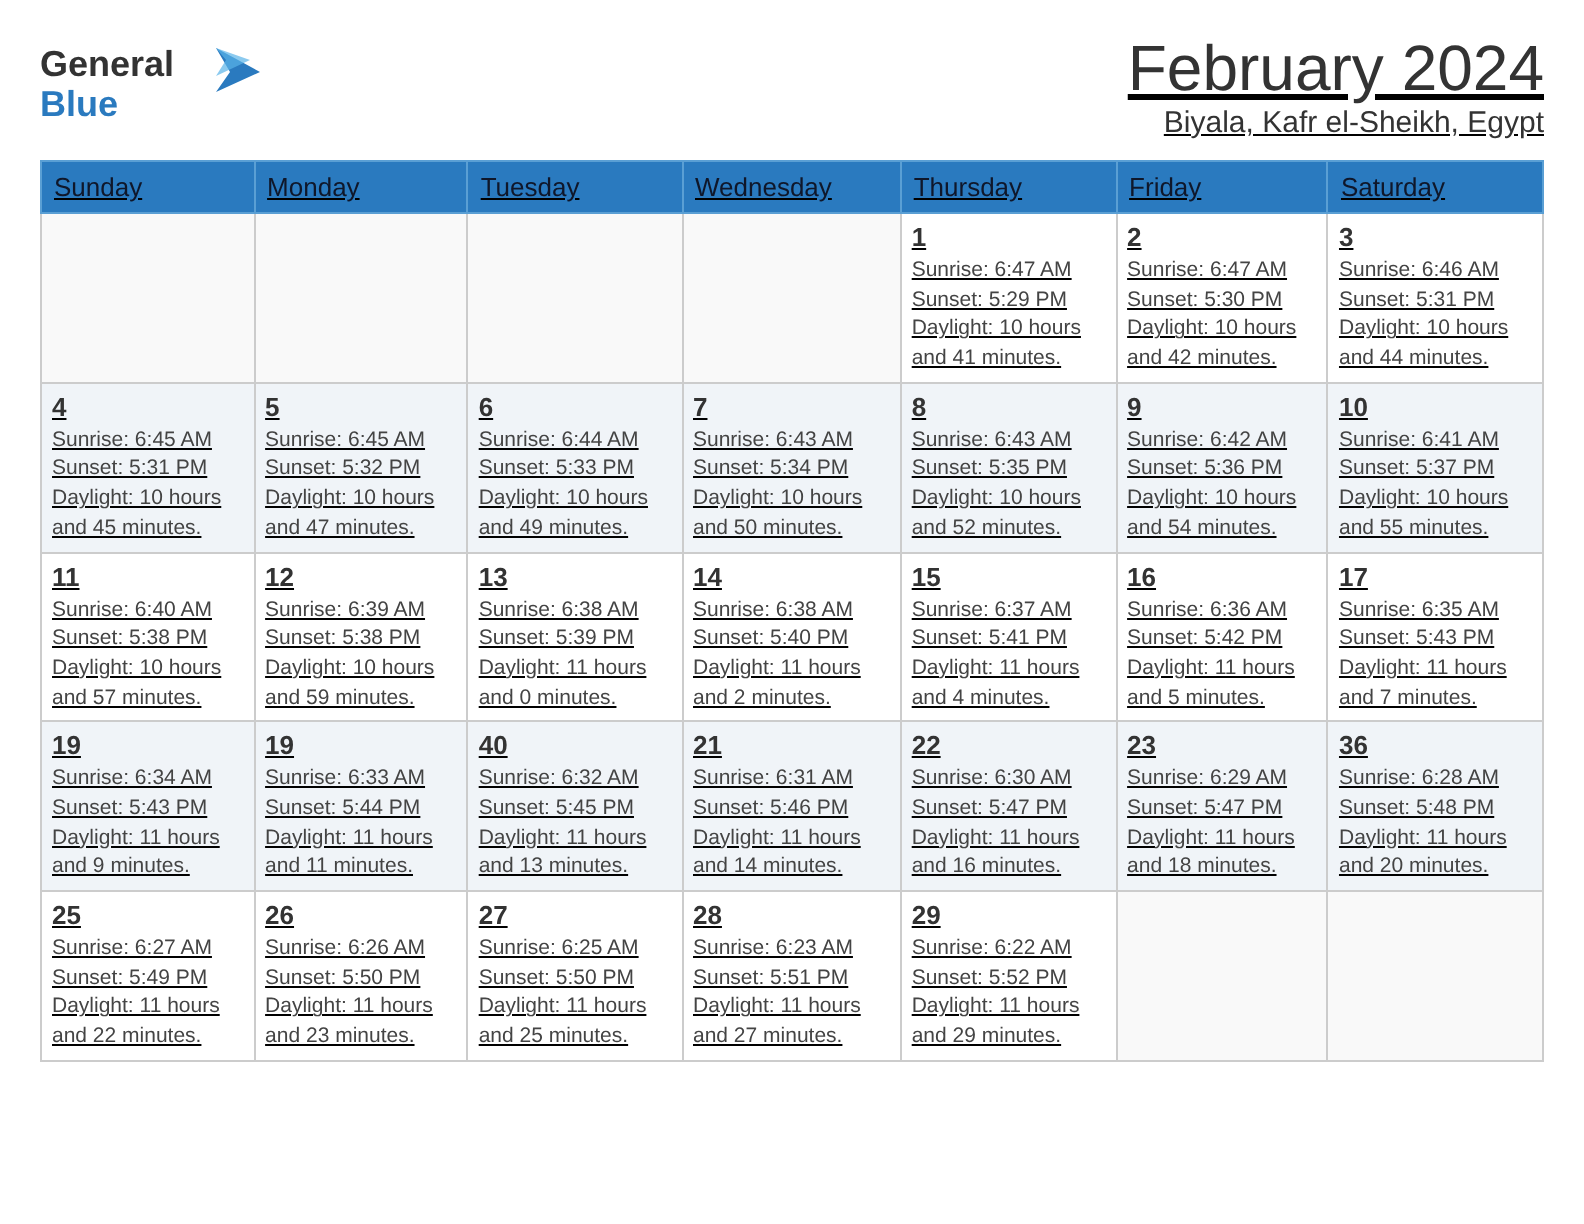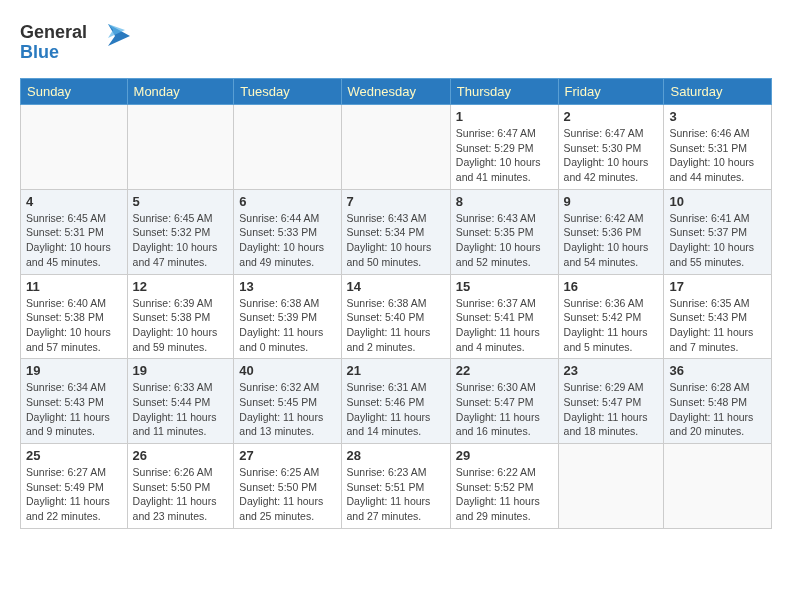--- a/index.html
+++ b/index.html
@@ -6,20 +6,21 @@
     body {
       font-family: Arial, sans-serif;
       background: #fff;
       width: 792px;
       height: 612px;
       overflow: hidden;
     }
     .page {
       width: 792px;
       padding: 16px 20px 10px 20px;
+      text-decoration: underline;
     }
     .header {
       display: flex;
       align-items: flex-start;
       justify-content: space-between;
       margin-bottom: 10px;
     }
     .logo {
       display: flex;
       align-items: center;
@@ -37,21 +38,21 @@
       font-weight: normal;
       color: #333;
     }
     .calendar {
       width: 100%;
       border-collapse: collapse;
       font-size: 11px;
     }
     .calendar thead tr th {
       background: #2a7abf;
-      color: #fef9c3;
+      color: #0f172a;
       text-align: left;
       padding: 5px 6px;
       font-size: 13px;
       font-weight: normal;
       border: 1px solid #5a9fd4;
     }
     .calendar tbody tr td {
       border: 1px solid #ccc;
       vertical-align: top;
       padding: 4px 5px;
@@ -90,20 +91,24 @@
       <div>
         <svg width="110" height="48" viewBox="0 0 110 48">
 
           <text x="0" y="22" font-family="Arial" font-size="18" font-weight="bold" fill="#333">General</text>
           <text x="0" y="42" font-family="Arial" font-size="18" font-weight="bold" fill="#2a7abf">Blue</text>
 
           <polygon points="88,8 110,20 88,30 95,20" fill="#2a7abf"></polygon>
           <polygon points="88,8 105,14 88,22 93,14" fill="#5ab4e8" opacity="0.7"></polygon>
         </svg>
       </div>
+    </div>
+    <div class="title-block">
+      <h1>February 2024</h1>
+      <h2>Biyala, Kafr el-Sheikh, Egypt</h2>
     </div>
   </div>
 
   <table class="calendar">
     <thead>
       <tr>
       <th>Sunday</th>
           <th>Monday</th>
           <th>Tuesday</th>
           <th>Wednesday</th>

